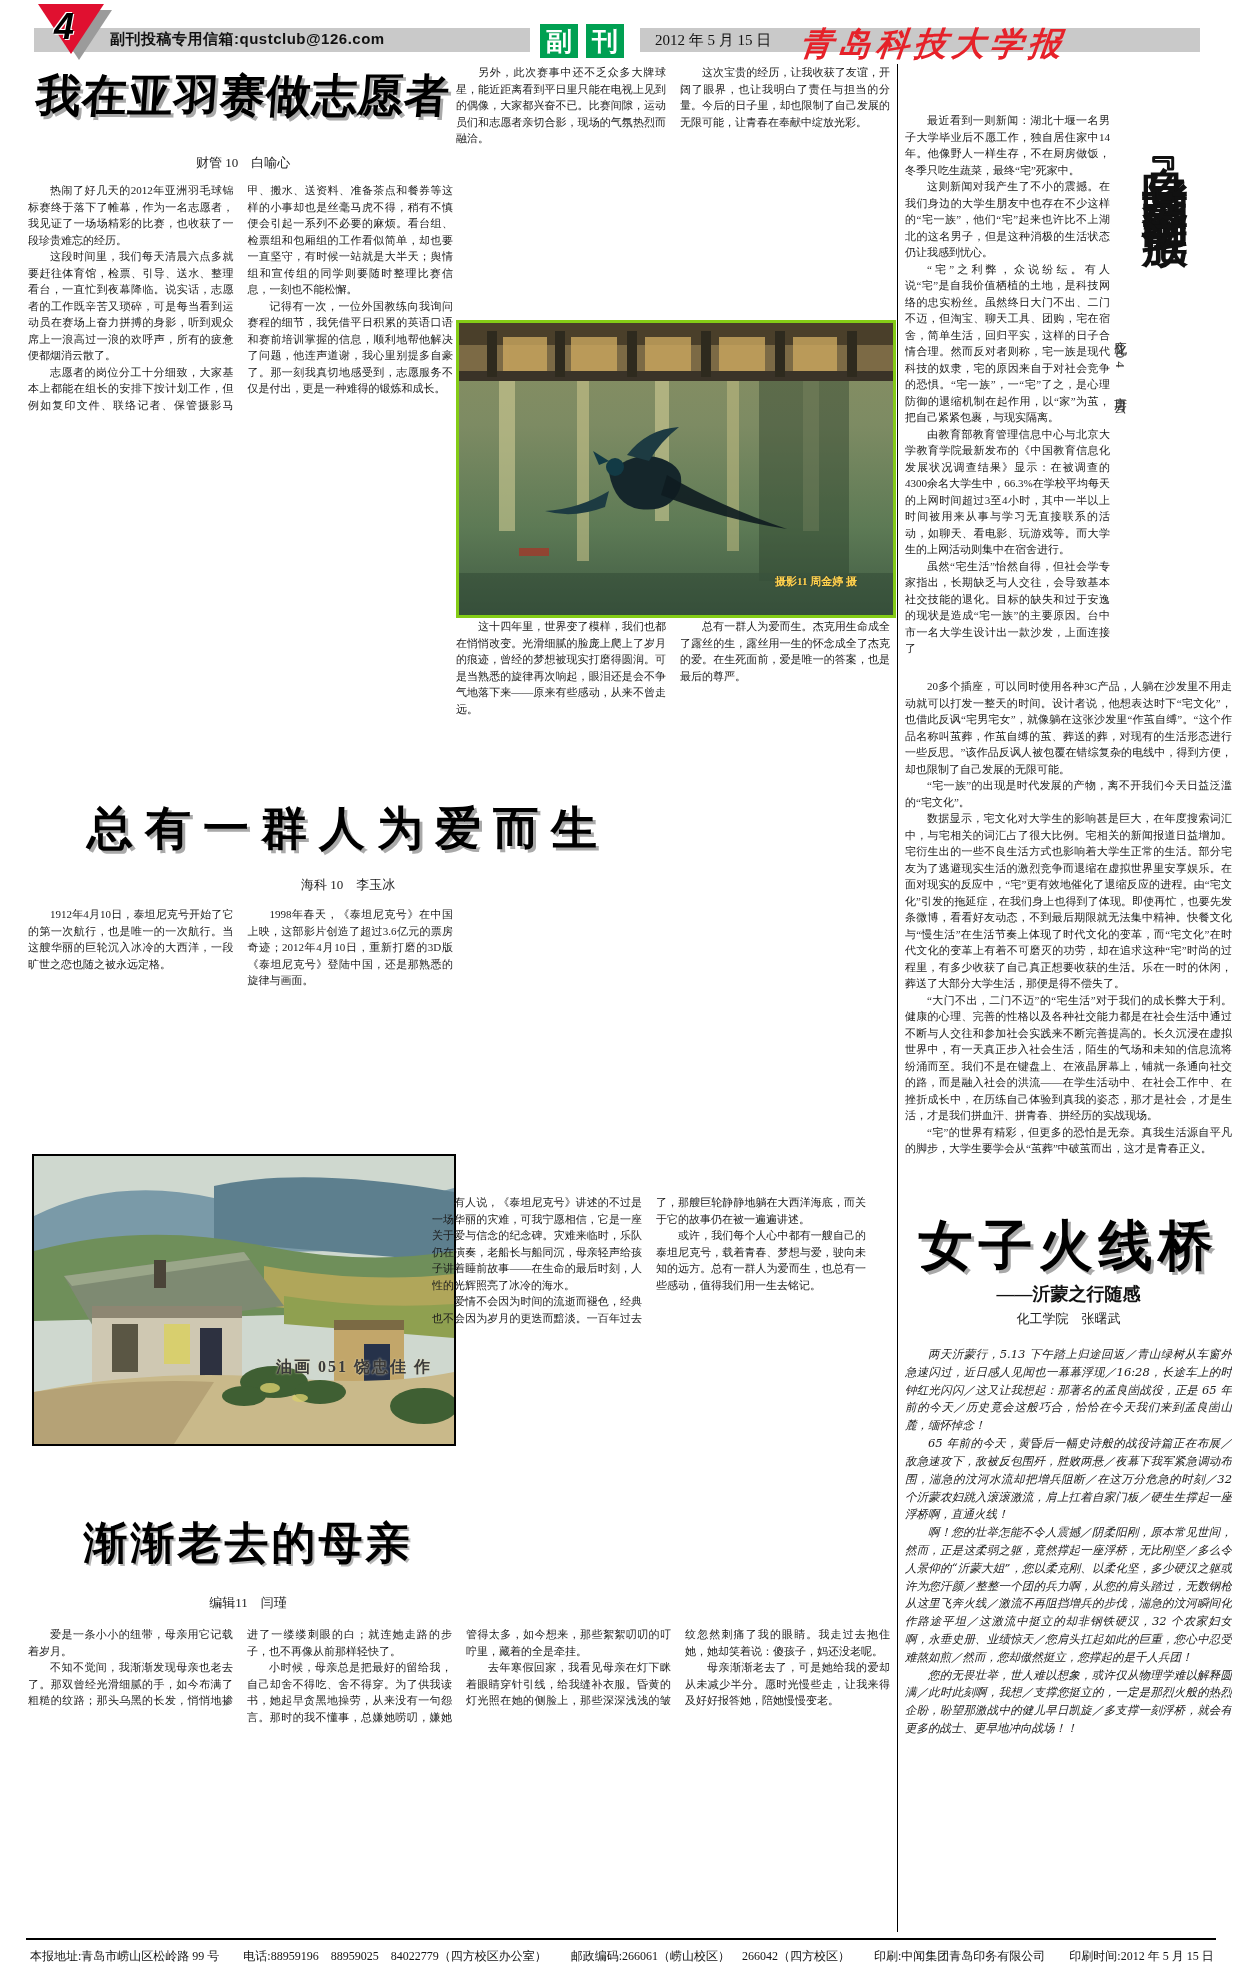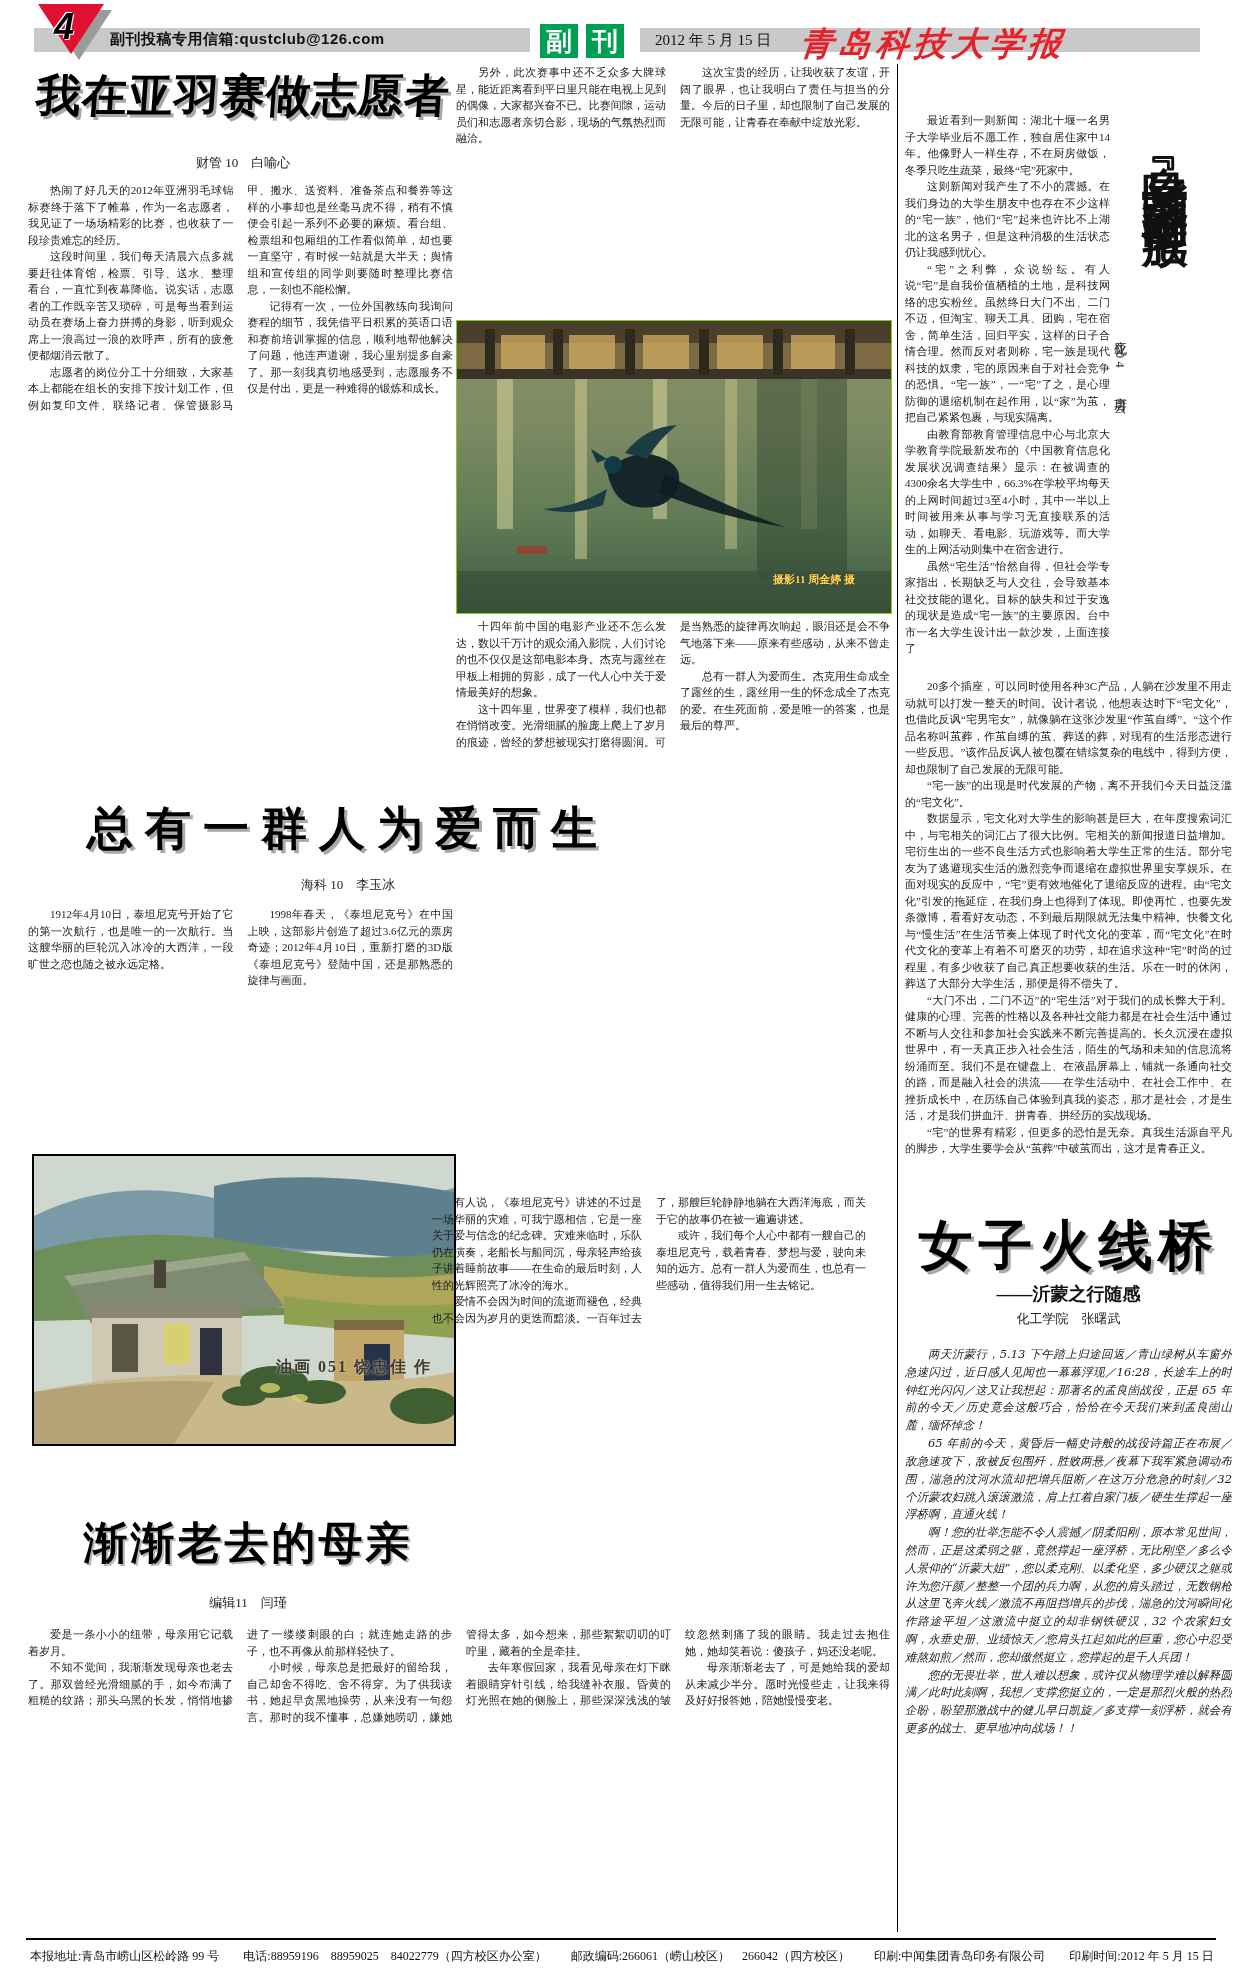--- a/index.html
+++ b/index.html
@@ -30,21 +30,21 @@
   .byline{text-align:center;font-size:13px;color:#222;}
   .body-txt{font-size:11px;line-height:1.5;color:#1b1b1b;overflow:hidden;text-align:justify;}
   .cols2{column-count:2;column-gap:14px;}
   .cols4{column-count:4;column-gap:14px;}
   .para{margin:0;text-indent:2em;text-align:justify;}
   .poem .para{font-style:italic;font-family:"DejaVu Serif",serif;line-height:1.55;}
   
   .vert-head{writing-mode:vertical-rl;font-family:"Liberation Sans","DejaVu Sans",sans-serif;font-weight:900;font-size:46px;letter-spacing:6px;line-height:1;}
   .vert-author{writing-mode:vertical-rl;font-size:13px;color:#333;letter-spacing:3px;}
   
-  .img-box{border:1px solid #84cc16;overflow:hidden;background:#666;}
+  .img-box{border:3px solid #84cc16;overflow:hidden;background:#666;}
   .photo-cap{position:absolute;right:36px;bottom:26px;color:#ffd34d;font-size:11px;font-weight:bold;text-shadow:0 0 2px #333;}
   .paint-cap{position:absolute;right:22px;bottom:66px;color:#3a3a3a;font-size:16px;font-weight:bold;letter-spacing:2px;text-shadow:0 0 2px #e8ddb5;}
 </style>
 </head>
 <body>
 
 <div class="hdr">
   <div class="hdr-bar bar-left"></div>
   <div class="hdr-bar bar-right"></div>
   <div class="tri-wrap">
@@ -126,21 +126,20 @@
         <circle cx="156" cy="144" r="9" fill="#123a45"></circle>
         <path d="M150 138 l-16 -10 l6 14z" fill="#123a45"></path>
         <path d="M168 132 q20 -26 52 -28 q-18 14 -30 34z" fill="#1d3b42"></path>
         <path d="M150 168 q-30 18 -64 20 q28 8 60 -4z" fill="#1d3b42"></path>
       </g>
     </svg>
     <div class="photo-cap">摄影11 周金婷 摄</div>
   </div>
 
   <div class="abs body-txt cols2" style="left:428px;top:556px;width:434px;height:572px;">
-      <p class="para">十四年前中国的电影产业还不怎么发达，数以千万计的观众涌入影院，人们讨论的也不仅仅是这部电影本身。杰克与露丝在甲板上相拥的剪影，成了一代人心中关于爱情最美好的想象。</p>
       <p class="para">这十四年里，世界变了模样，我们也都在悄悄改变。光滑细腻的脸庞上爬上了岁月的痕迹，曾经的梦想被现实打磨得圆润。可是当熟悉的旋律再次响起，眼泪还是会不争气地落下来——原来有些感动，从来不曾走远。</p>
       <p class="para">总有一群人为爱而生。杰克用生命成全了露丝的生，露丝用一生的怀念成全了杰克的爱。在生死面前，爱是唯一的答案，也是最后的尊严。</p>
     </div>
 
   <div class="abs headline h-shadow" style="left:0;top:736px;width:640px;font-size:46px;letter-spacing:12px;">总有一群人为爱而生</div>
   <div class="abs byline" style="left:0;top:814px;width:640px;">海科 10　李玉冰</div>
   <div class="abs body-txt cols2" style="left:0;top:844px;width:425px;height:242px;">
       <p class="para">1912年4月10日，泰坦尼克号开始了它的第一次航行，也是唯一的一次航行。当这艘华丽的巨轮沉入冰冷的大西洋，一段旷世之恋也随之被永远定格。</p>
       <p class="para">1998年春天，《泰坦尼克号》在中国上映，这部影片创造了超过3.6亿元的票房奇迹；2012年4月10日，重新打磨的3D版《泰坦尼克号》登陆中国，还是那熟悉的旋律与画面。</p>
     </div>

